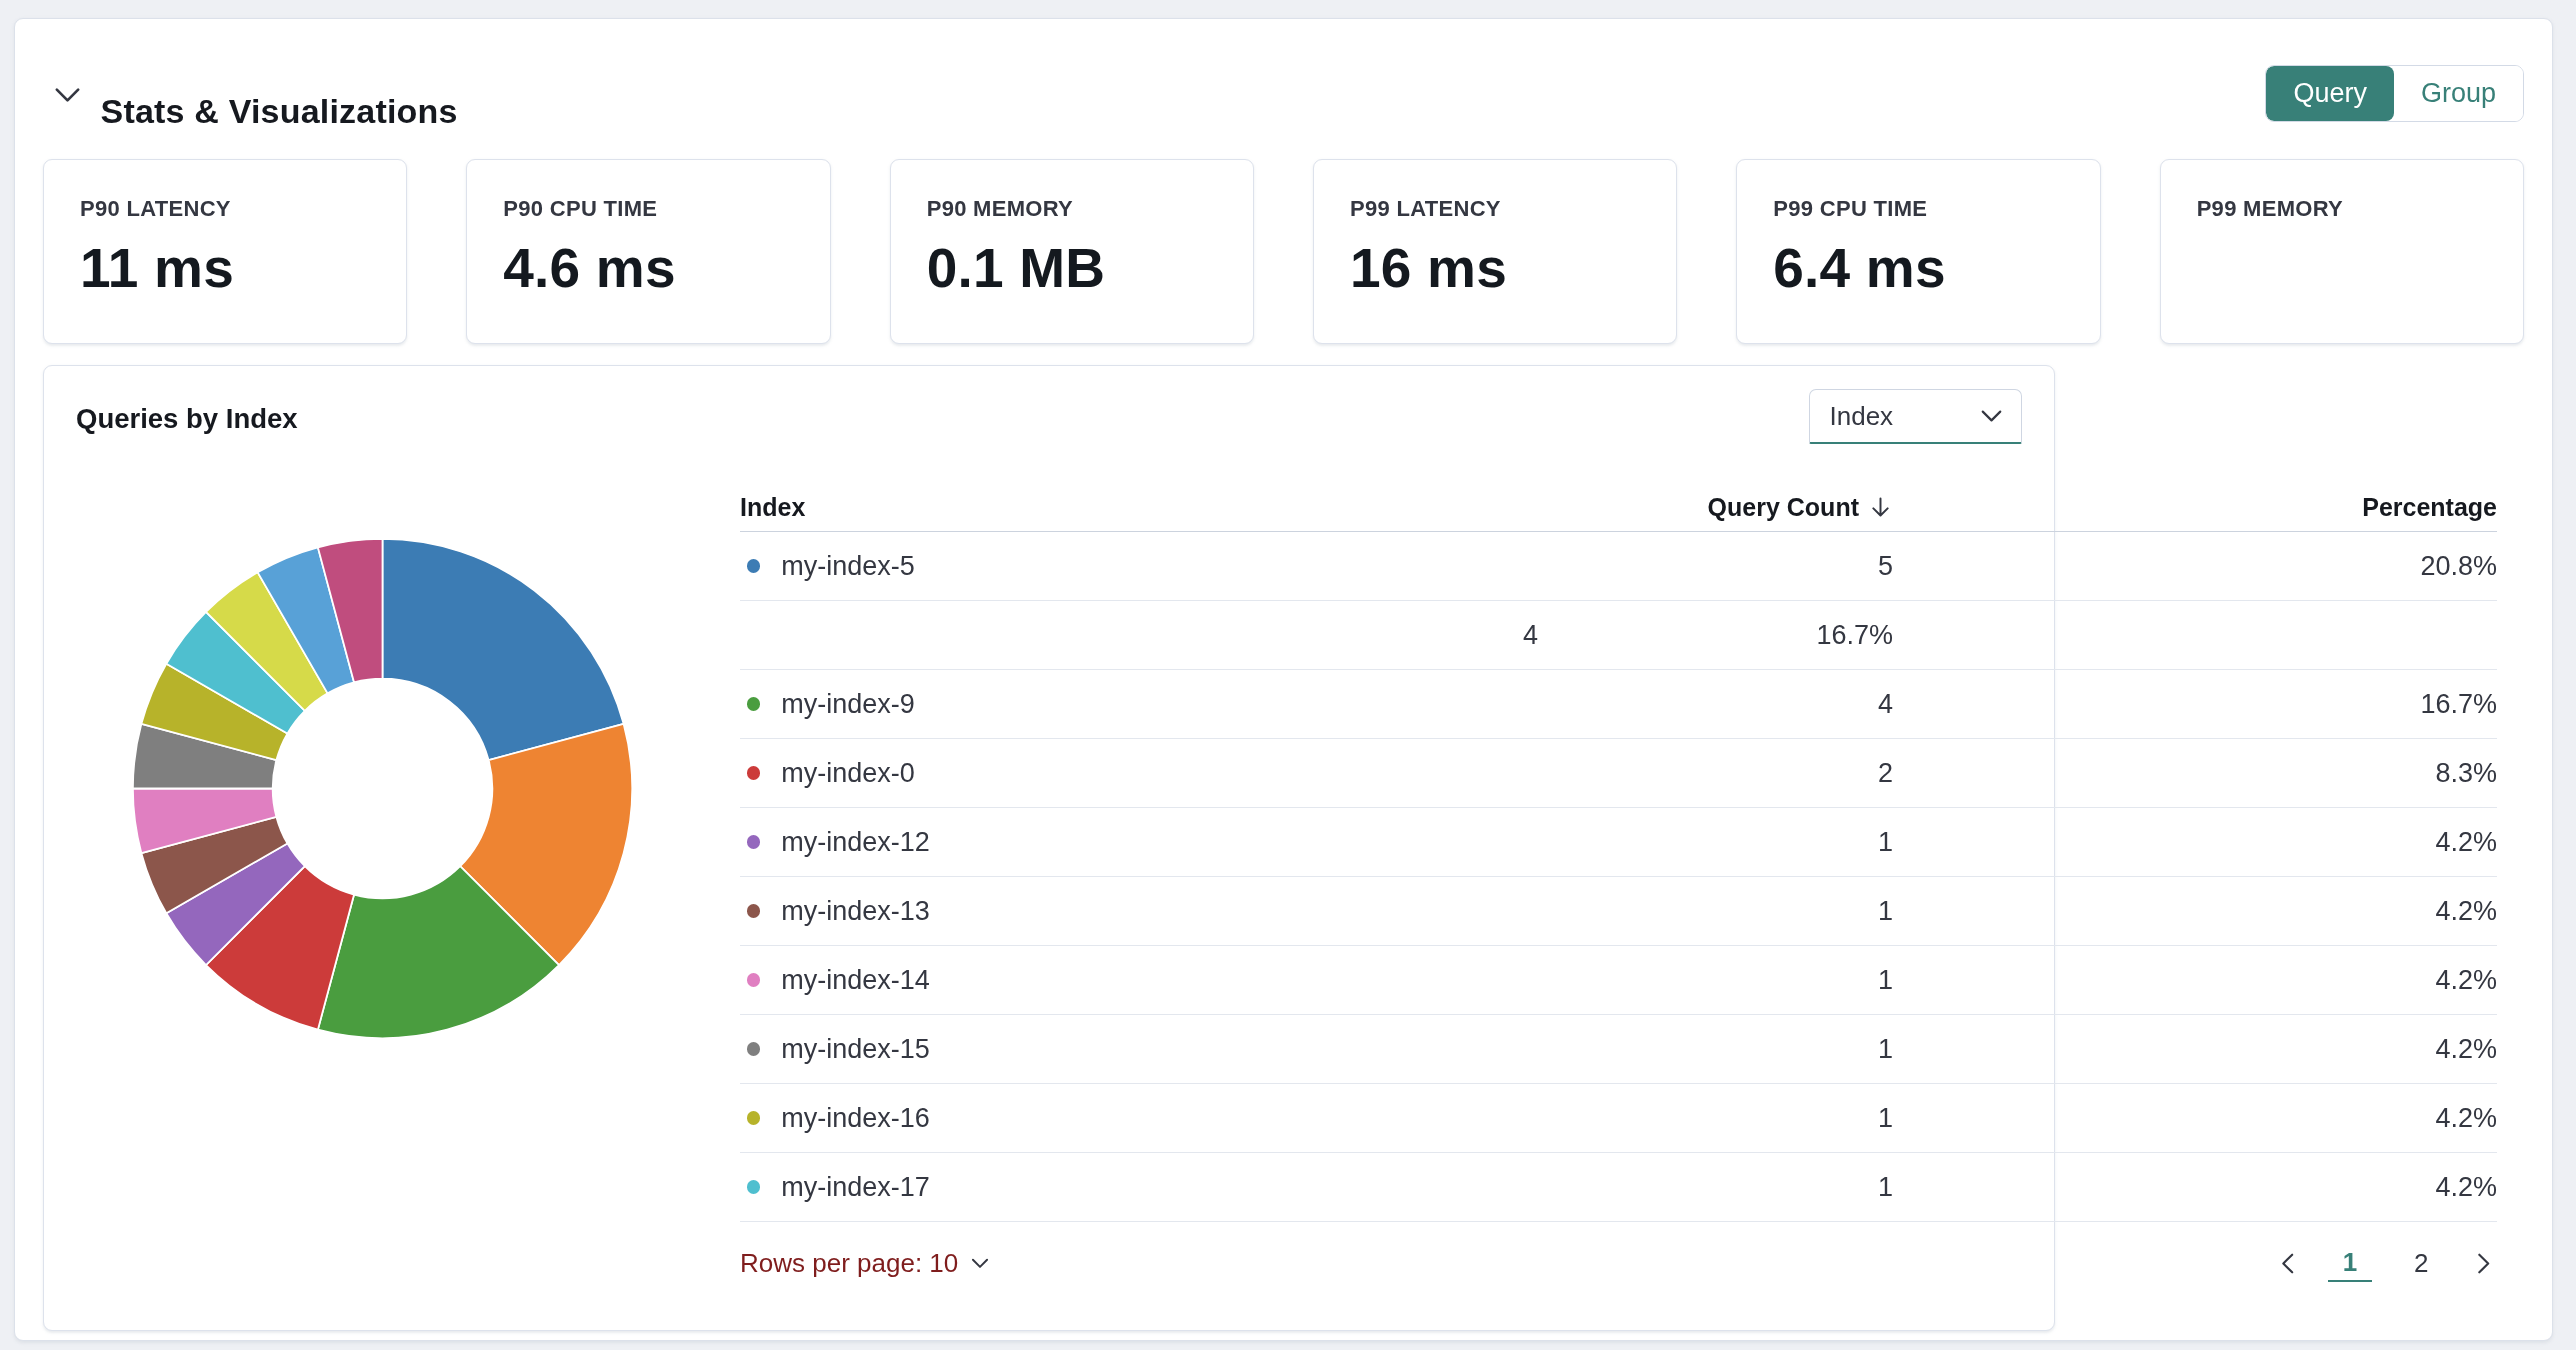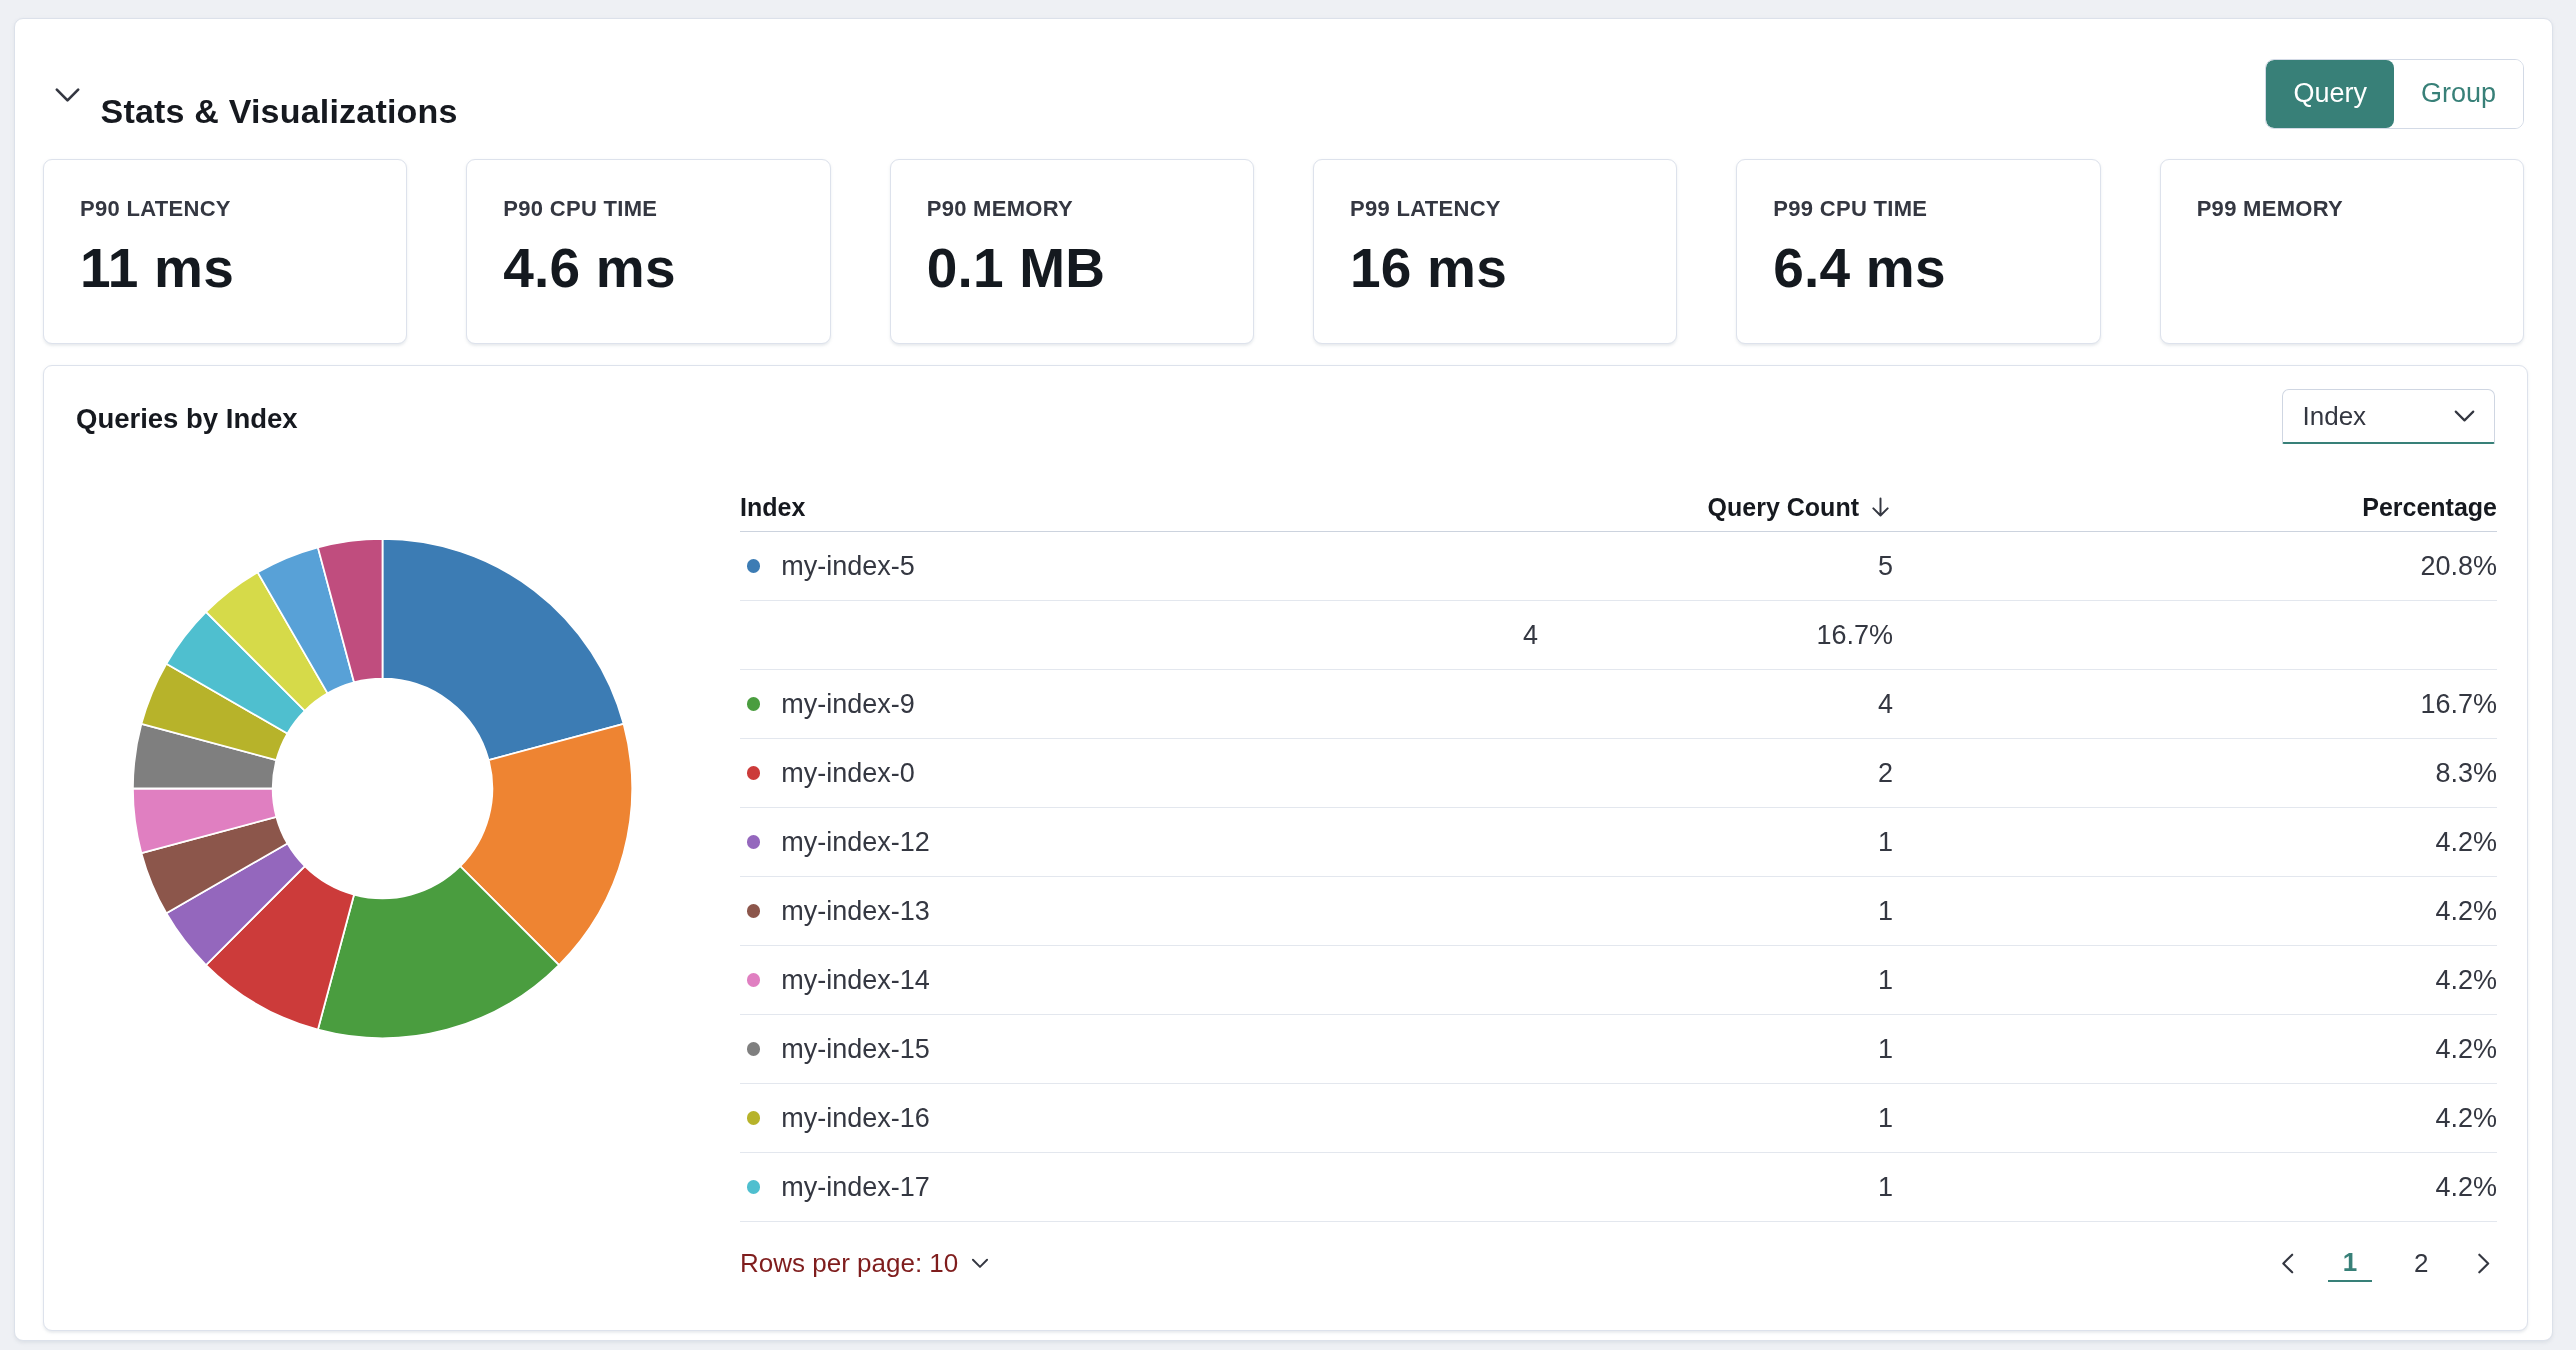--- a/index.html
+++ b/index.html
@@ -21,41 +21,41 @@
     padding:37px 28px 0 39px;
   }
   .acc-left{display:flex;align-items:center;gap:19.5px;cursor:pointer;}
   .acc-chevron{display:inline-flex;margin-top:3.6px;}
   .acc-title{font-size:34px;font-weight:600;color:#16191f;letter-spacing:0.2px;margin-top:36px;}
   .btn-group{
     display:flex;border:0.9px solid #d3dae6;border-radius:9px;overflow:hidden;
     background:#fff;
   }
   .btn-group .btn{
-    height:68px;min-width:119px;padding:16px 27px;box-sizing:border-box;
+    height:55px;min-width:119px;padding:16px 27px;box-sizing:border-box;
     display:flex;align-items:center;justify-content:center;
     font-size:27px;font-weight:400;cursor:pointer;border:none;background:#fff;
     color:var(--teal);font-family:inherit;
   }
   .btn-group .btn.selected{background:var(--teal);color:#fff;border-radius:8px;}
   
   .stats-row{
     display:flex;gap:59px;margin:28px 28px 0 28px;
   }
   .stat-card{
     flex:1;height:185px;box-sizing:border-box;
     background:#fff;border:0.9px solid #dde2ec;border-radius:9px;
     box-shadow:0 1.8px 2.7px rgba(152,162,179,.22);
     padding:36px 36px;
   }
   .stat-label{font-size:22px;font-weight:700;color:#343741;letter-spacing:0.3px;}
   .stat-value{margin-top:14px;font-size:55px;font-weight:600;color:#14191f;letter-spacing:0.2px;}
   
   .queries-panel{
-    position:absolute;left:28px;top:346px;width:2485px;height:966px;
+    position:absolute;left:28px;top:346px;width:2012px;height:966px;
     box-sizing:border-box;background:#fff;border:0.9px solid #dde2ec;border-radius:9px;
     box-shadow:0 1.8px 2.7px rgba(152,162,179,.22);
     padding:30px 32px;
   }
   .panel-header{display:flex;align-items:flex-start;justify-content:space-between;}
   .panel-title{font-size:27.5px;font-weight:700;color:#16191f;margin-top:7px;}
   .select{
     width:213px;height:55px;box-sizing:border-box;margin-top:-7px;
     border:0.9px solid #cfd6e2;border-bottom:2.7px solid var(--teal);
     border-radius:7px 7px 1.8px 1.8px;background:#fff;

